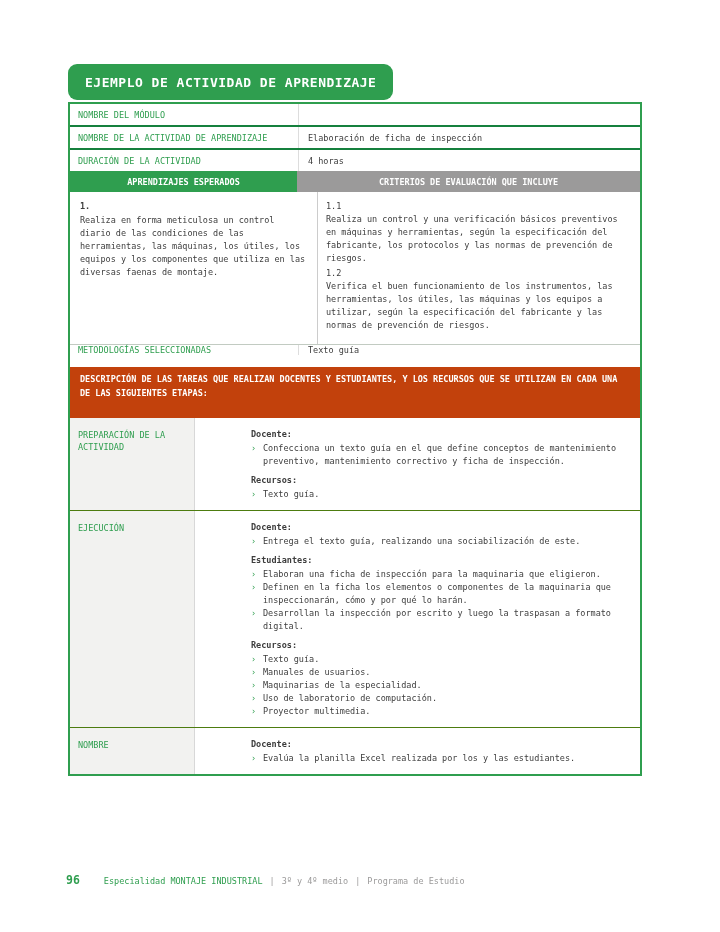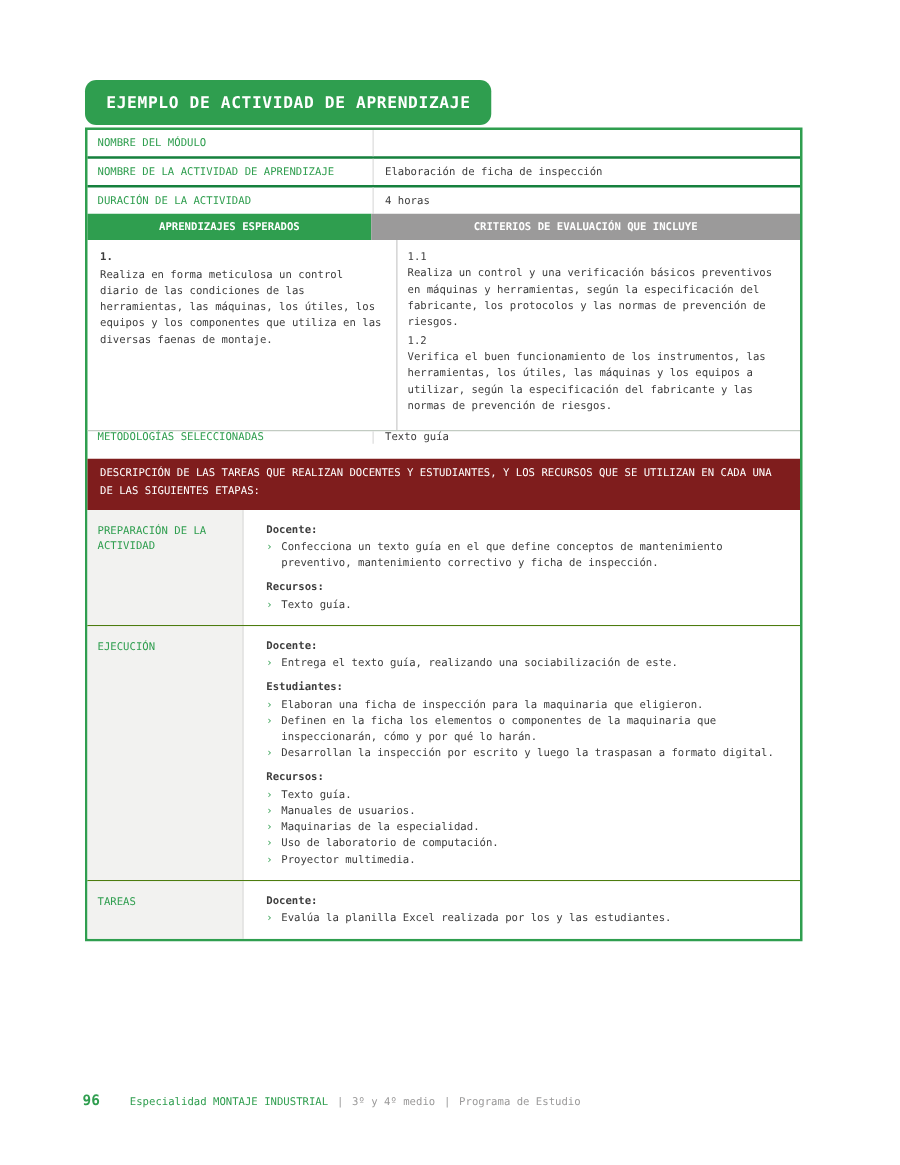--- a/index.html
+++ b/index.html
@@ -81,36 +81,36 @@
   .criterion{display:flex;margin-bottom:2px;flex-direction:column;}
   .criterion-num{width:22px;flex:none;}
   .criterion-text{flex:1;}
 
   .met-row{
     display:flex;min-height:22px;align-items:flex-start;
     border-top:1px solid #c2cbc2;
   }
 
   .desc-band{
-    background:#7f1d1d;color:#ffffff;
-    font-weight:normal;font-size:8.5px;line-height:14px;
-    padding:5px 10px 8px 10px;
+    background:#c2410c;color:#ffffff;
+    font-weight:bold;font-size:8.5px;line-height:14px;
+    padding:5px 10px 18px 10px;
   }
 
   .stage-row{display:flex;align-items:stretch;border-bottom:1px solid #4d7c0f;}
   .stage-row:last-child{border-bottom:none;}
   .stage-label{
     width:110px;flex:none;
     background:#f2f2f0;
     color:#2f9e4f;
     font-size:8.5px;line-height:12px;
     padding:11px 6px 0 8px;
     border-right:1px solid #d8d8d8;
   }
-  .stage-content{flex:1;padding:4px 14px 9px 18px;background:#ffffff;}
+  .stage-content{flex:1;padding:4px 14px 9px 18px;background:#ffffff;margin-left:38px;}
   .group-heading{
     font-weight:bold;font-size:8.5px;color:#3d3d3d;
     margin:7px 0 3px 0;
   }
   .bullet{display:flex;font-size:8.5px;line-height:13px;color:#3d3d3d;}
   .bullet .marker{width:12px;flex:none;color:#2f9e4f;}
   .bullet .btext{flex:1;}
 
   
   .footer{
@@ -230,21 +230,21 @@
             <span class="btext">Uso de laboratorio de computación.</span>
           </div>
           <div class="bullet">
             <span class="marker">›</span>
             <span class="btext">Proyector multimedia.</span>
           </div>
         </div>
       </div>
 
       <div class="stage-row">
-        <div class="stage-label">TAREAS</div>
+        <div class="stage-label">NOMBRE</div>
         <div class="stage-content">
           <div class="group-heading">Docente:</div>
           <div class="bullet">
             <span class="marker">›</span>
             <span class="btext">Evalúa la planilla Excel realizada por los y las estudiantes.</span>
           </div>
         </div>
       </div>
 
     </div>

